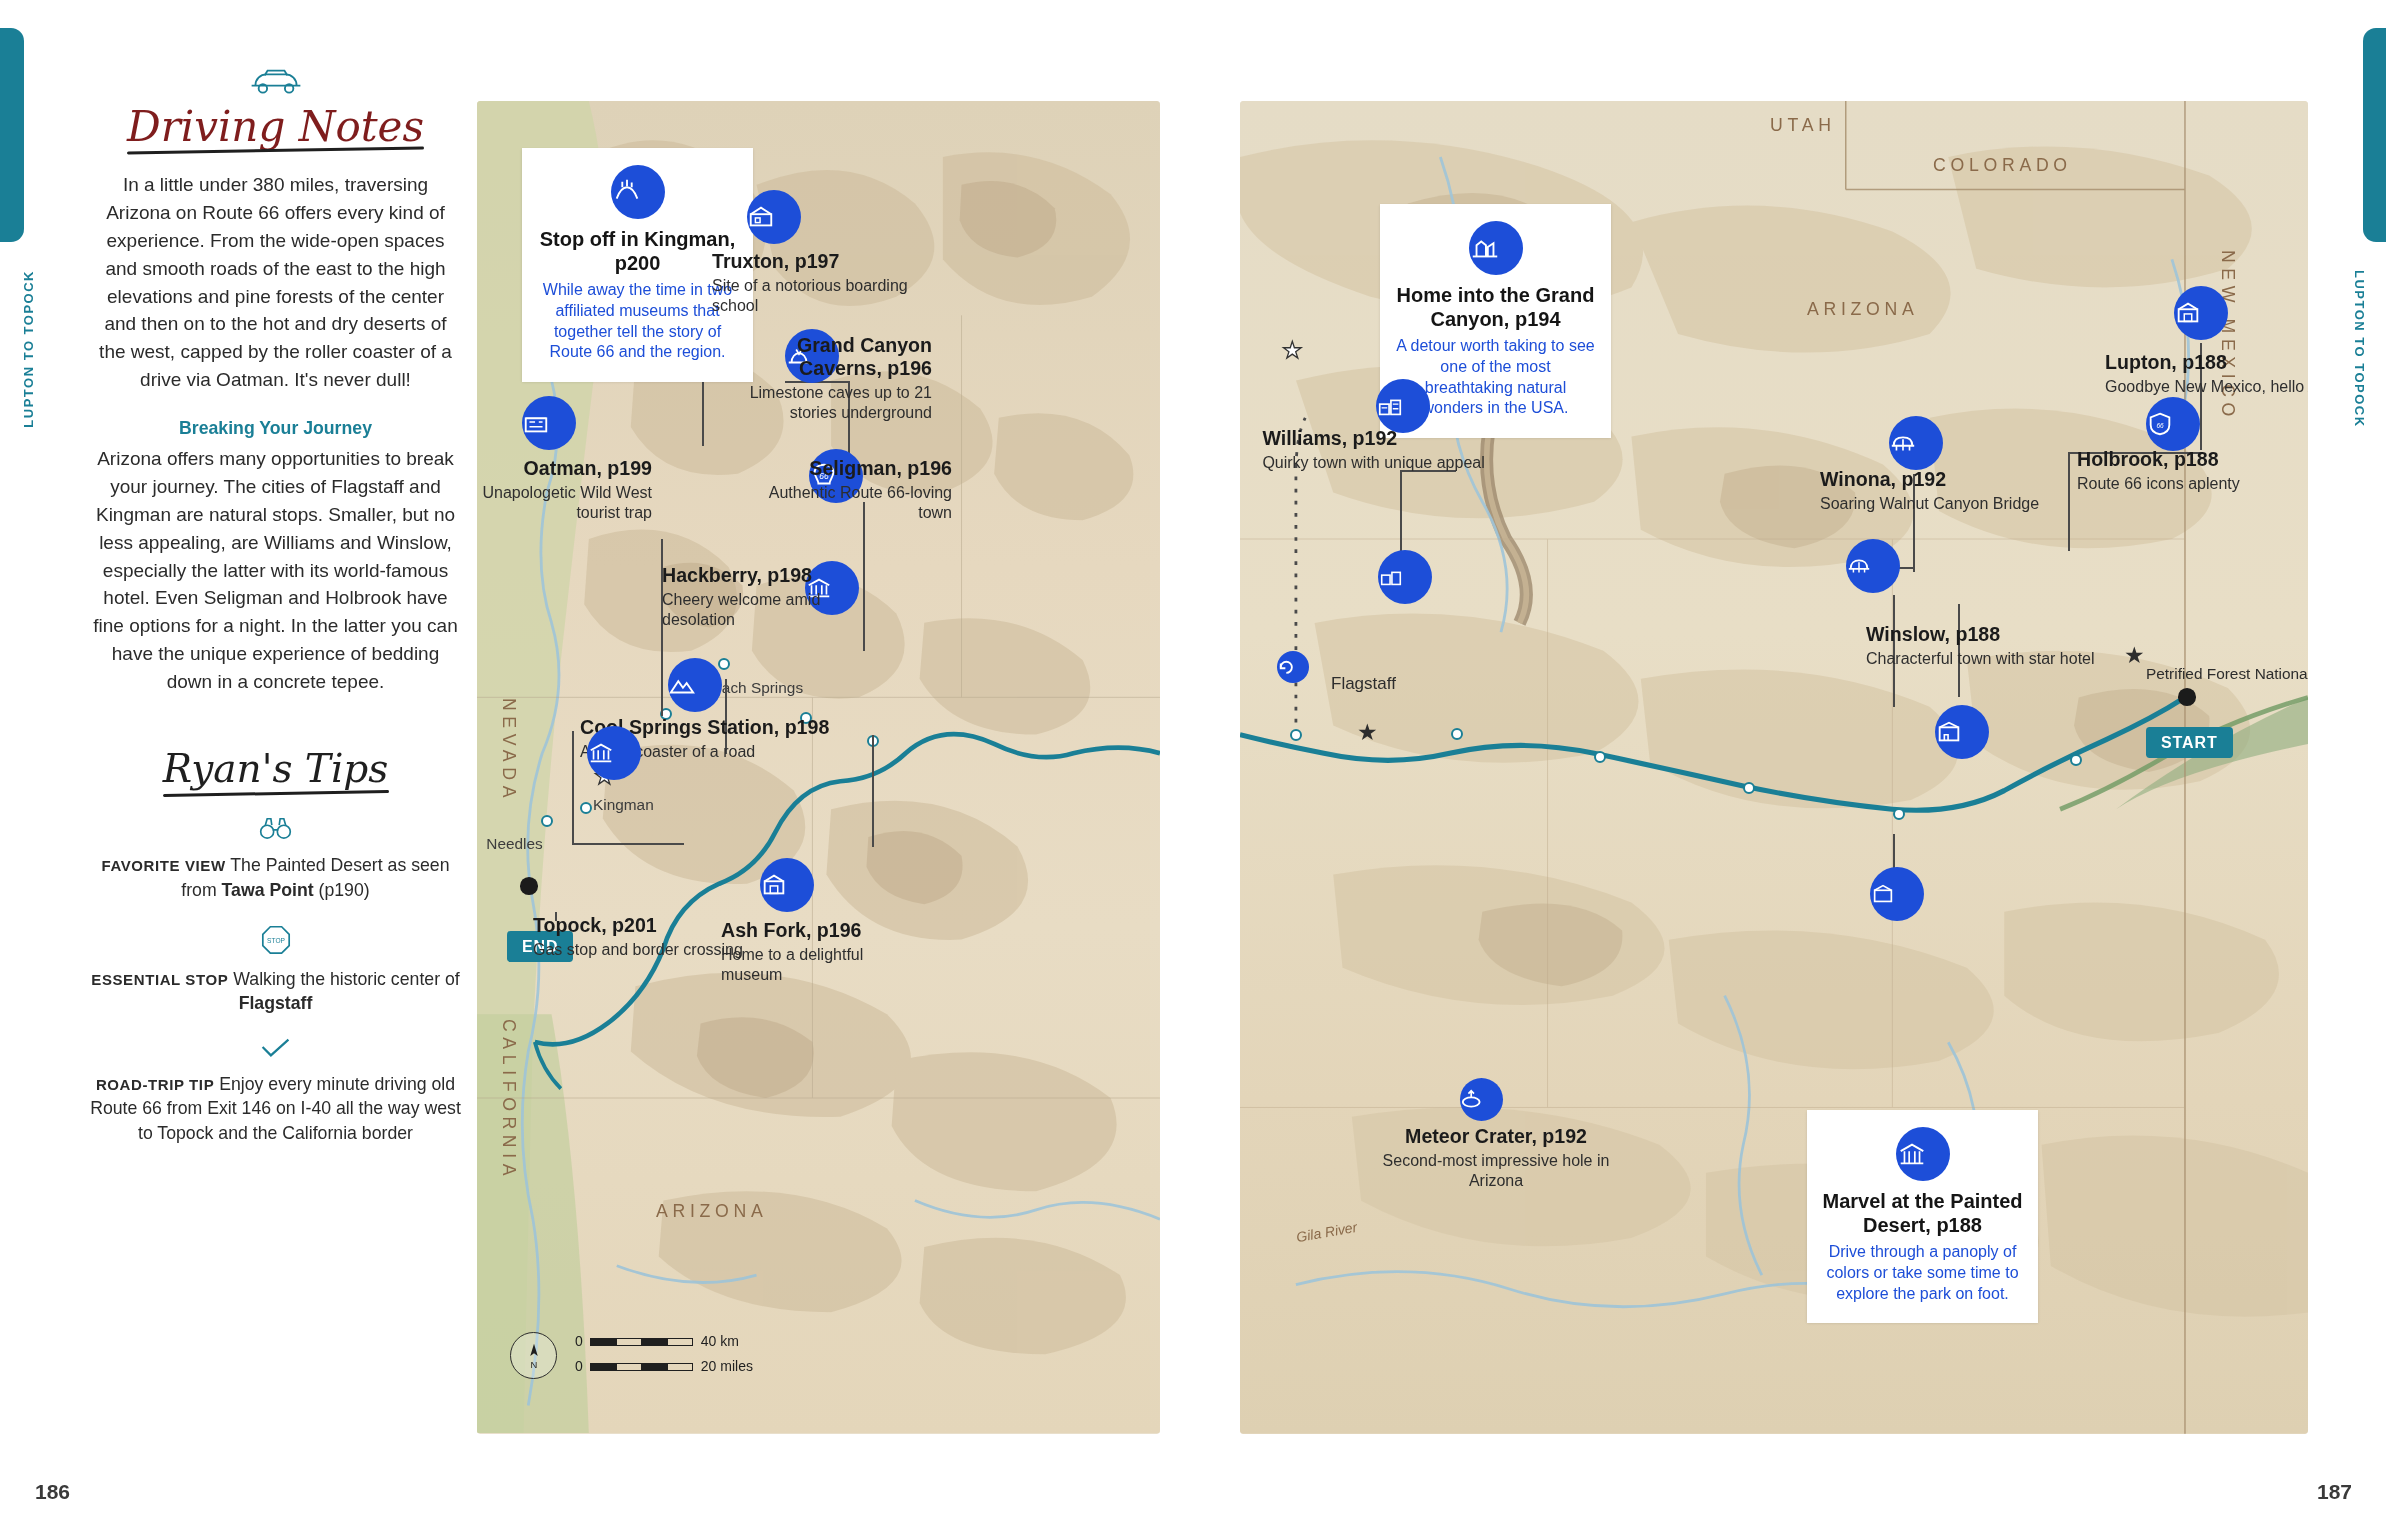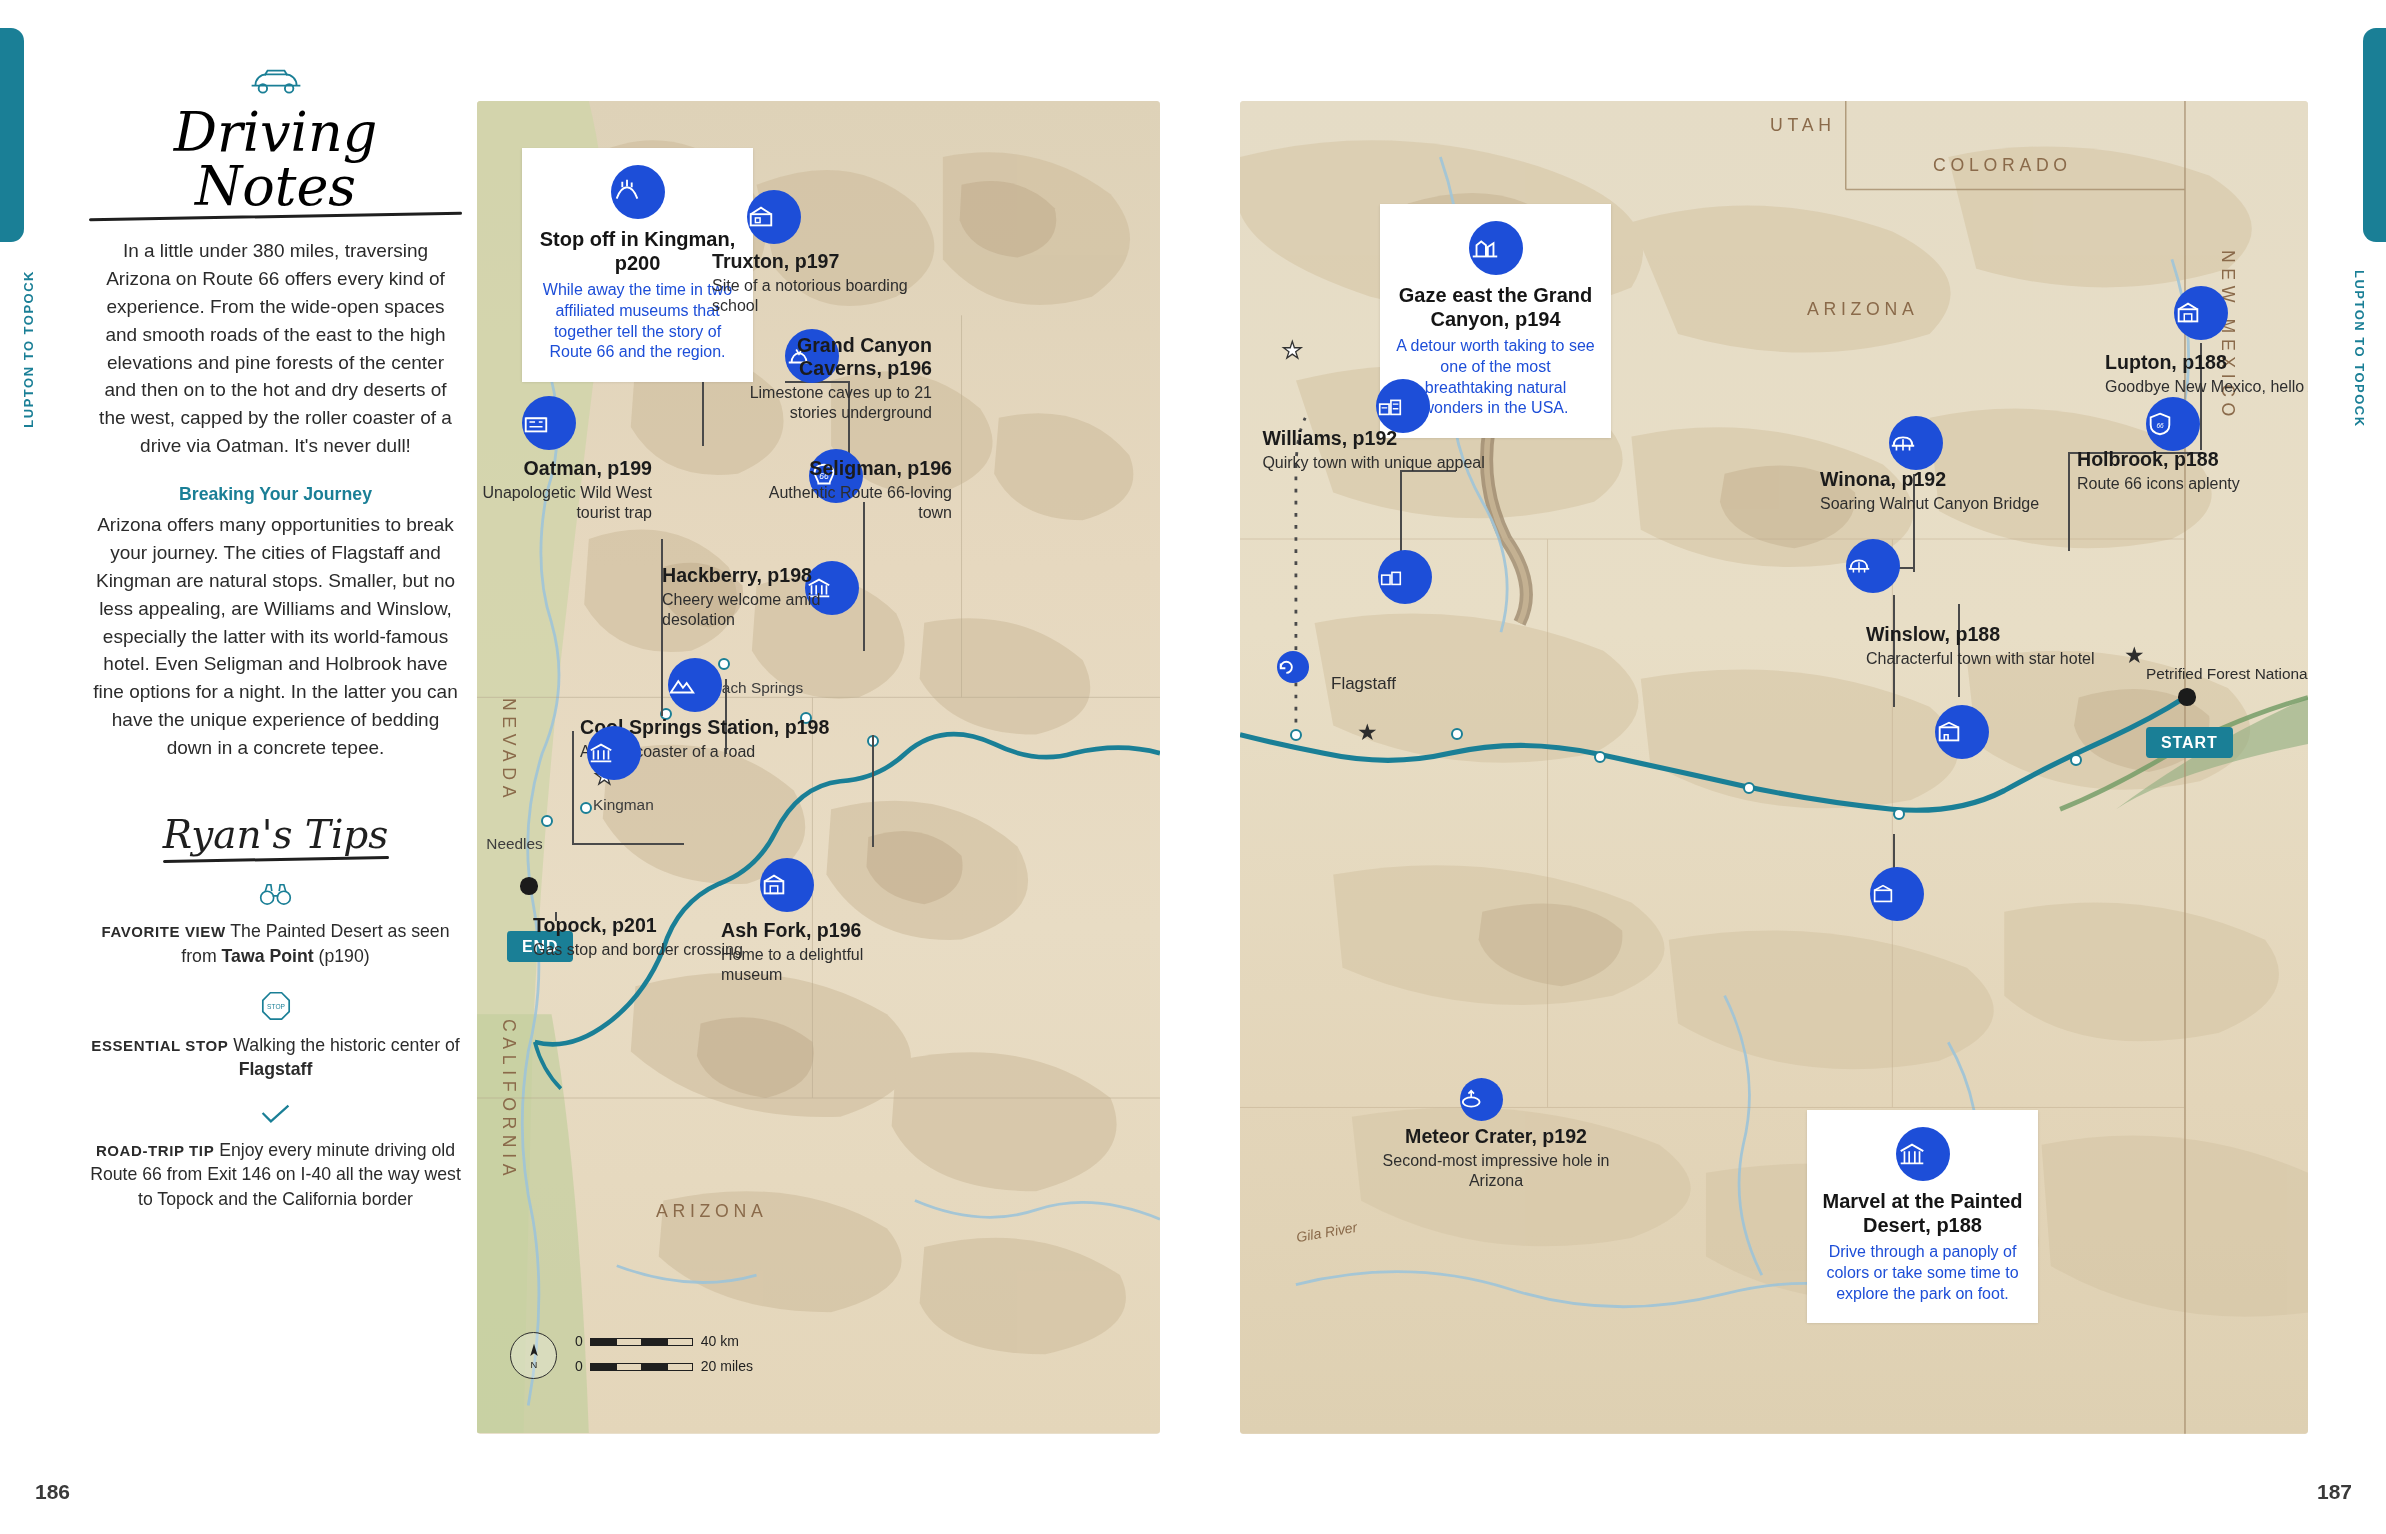--- a/index.html
+++ b/index.html
@@ -43,22 +43,22 @@
   .notes-col {
     position: absolute;
     left: 89px; top: 63px;
     width: 373px;
     text-align: center;
   }
   .car-icon { margin-bottom: 5.6px; }
   .script-title {
     font-family: "DejaVu Serif", serif;
     font-style: italic;
-    font-size: 54px;
-    color: #000000;
+    font-size: 42px;
+    color: #7f1d1d;
     line-height: 1;
     position: relative;
     display: inline-block;
   }
   .script-title .underline {
     display: block;
     height: 2.8px;
     background: #1f1f1f;
     border-radius: 2.8px;
     margin-top: 1.9px;
@@ -626,21 +626,21 @@
   <div class="leader" style="left:653px; top:733px; width:1.9px; height:65px;"></div>
   <div class="leader" style="left:653px; top:494px; width:1.9px; height:112px;"></div>
 
   <div class="card" style="left:140px; top:103px;">
     <span class="cicon inflow" style="position:relative;">
       <svg width="32" height="32" viewBox="0 0 34 34">
           <path d="M4 26h26" stroke="#fff" stroke-width="2"></path>
           <path d="M8 26V14l5-4 5 4v12M20 26V16l6-4v14" fill="none" stroke="#fff" stroke-width="2"></path>
         </svg>
     </span>
-    <div class="title">Gaze east the Grand Canyon, p194</div>
+    <div class="title">Home into the Grand Canyon, p194</div>
     <div class="desc">A detour worth taking to see one of the most breathtaking natural wonders in the USA.</div>
   </div>
 
 
   <div class="card" style="left:567px; top:1009px;">
     <span class="cicon inflow" style="position:relative;">
       <svg width="32" height="32" viewBox="0 0 34 34">
           <path d="M5 14l12-7 12 7" fill="none" stroke="#fff" stroke-width="2"></path>
           <path d="M9 14v12M14 14v12M20 14v12M25 14v12M5 27h24" stroke="#fff" stroke-width="1.8"></path>
         </svg>

